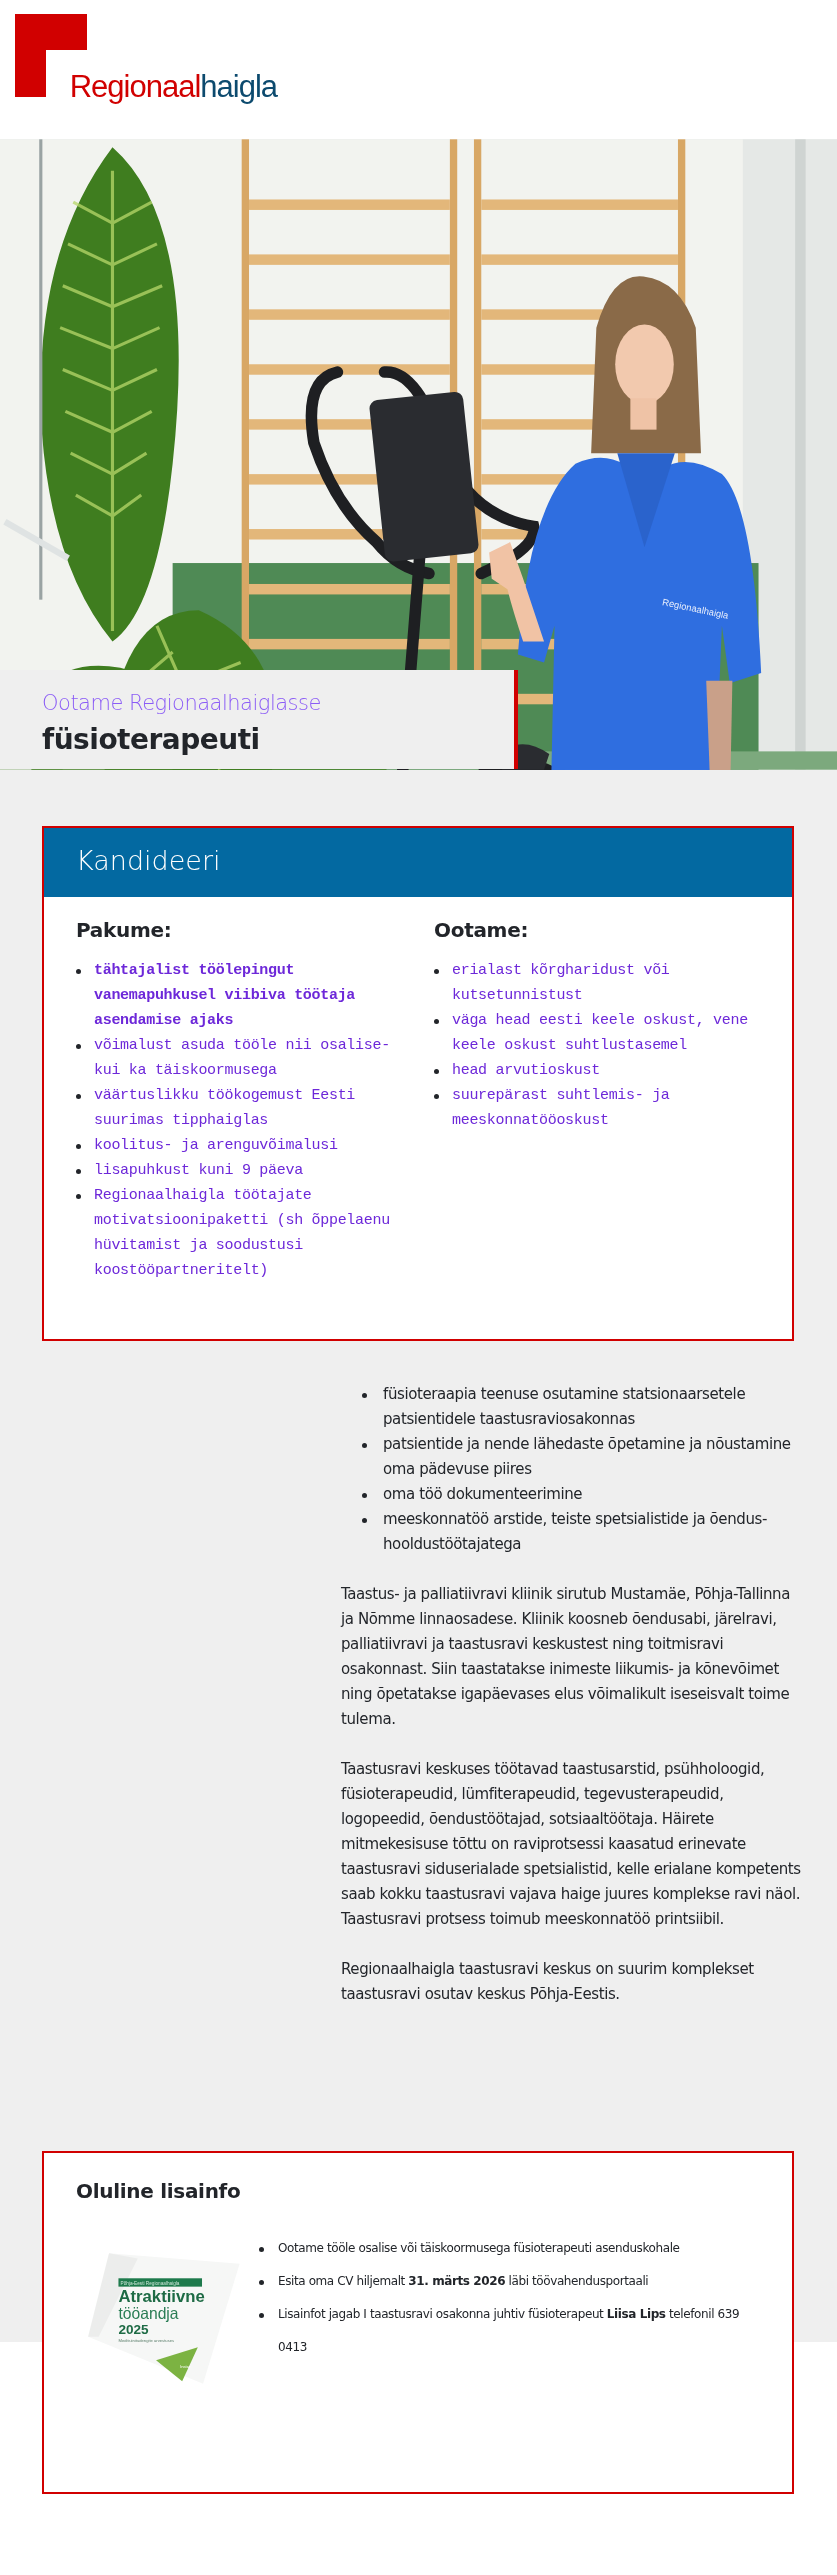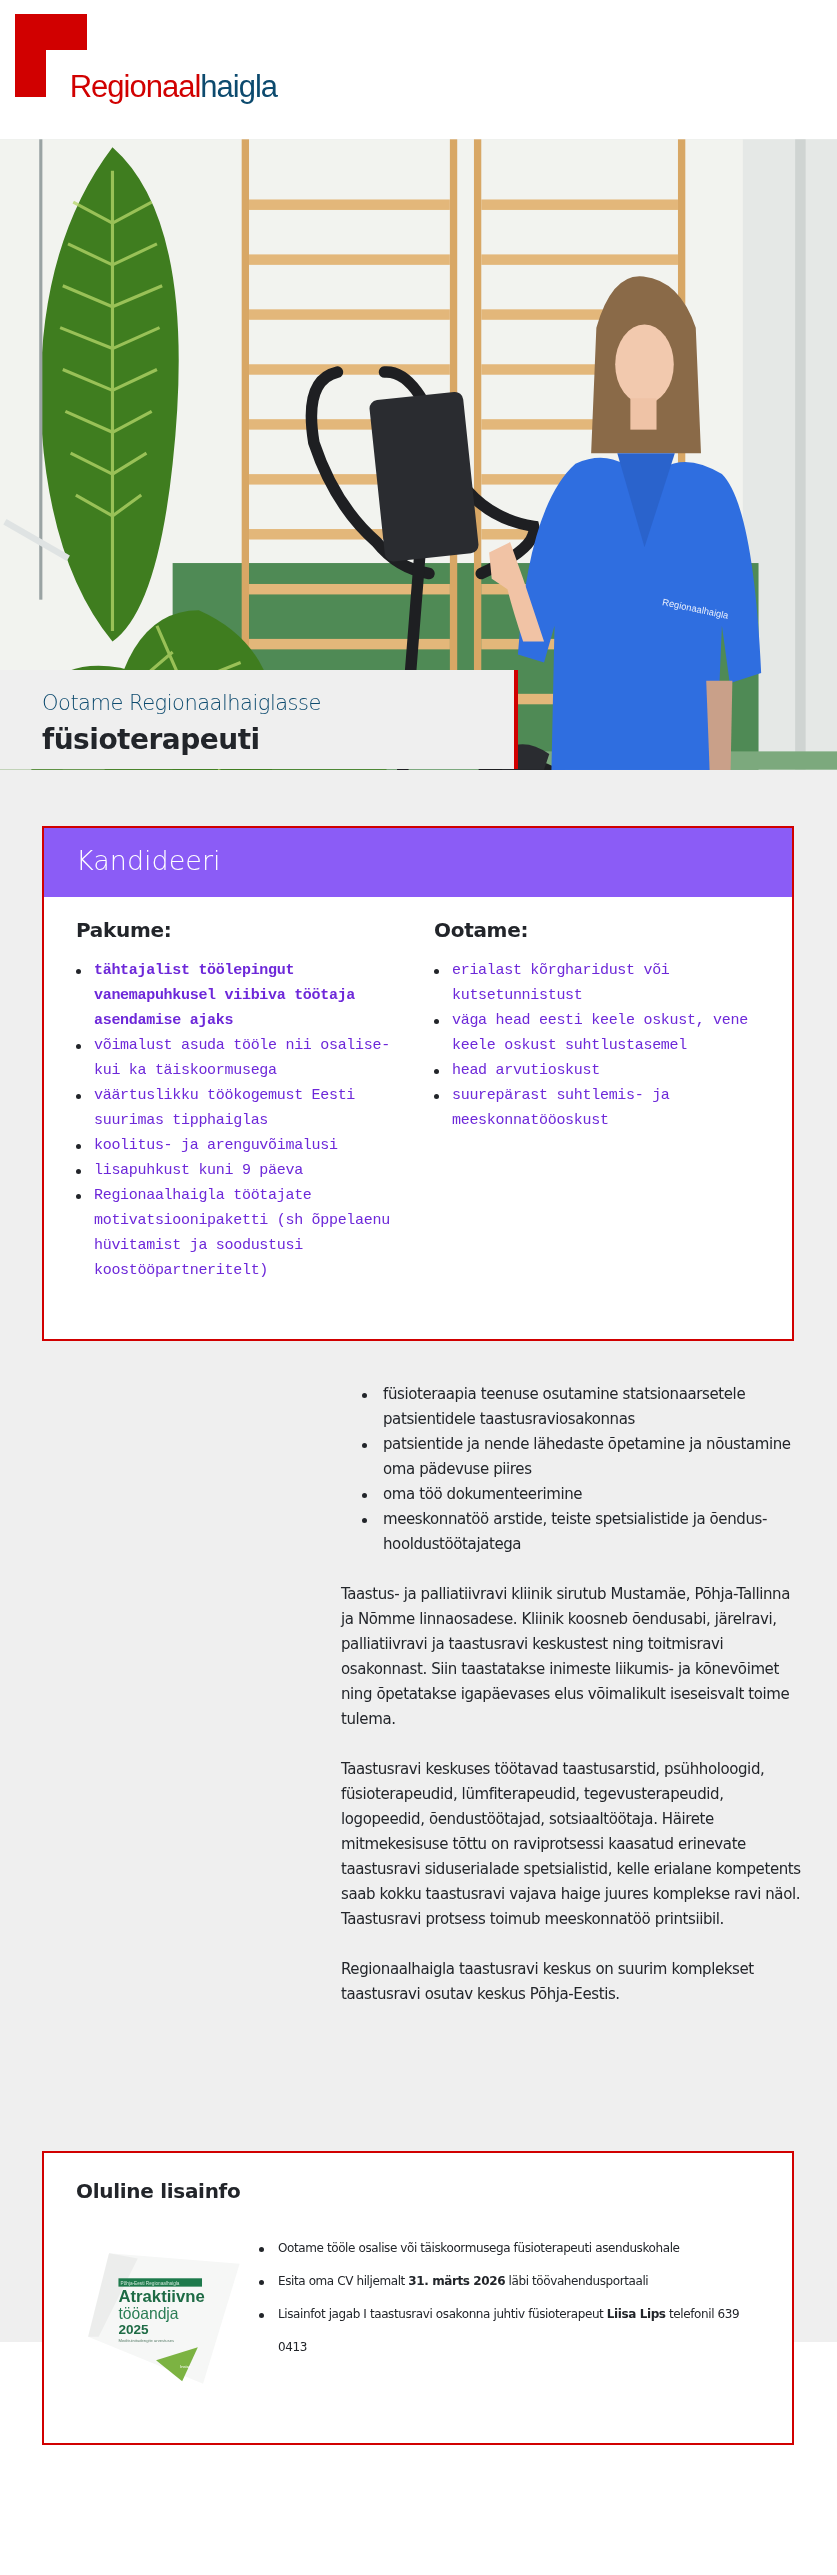--- a/index.html
+++ b/index.html
@@ -14,47 +14,47 @@
   .logo-stem { position: absolute; left: 0; top: 36px; width: 31px; height: 47px; background: #d10000; }
   .logo-text { position: absolute; left: 55px; top: 57px; font-family: "Liberation Sans", sans-serif; font-size: 31px; letter-spacing: -1px; line-height: 1; font-stretch: condensed; }
   .logo-text .red { color: #d10000; }
   .logo-text .blue { color: #0c4a6e; }
 
   
   .hero { position: absolute; left: 0; top: 139px; width: 837px; height: 631px; overflow: hidden; background: #e9ecea; }
   .hero svg { display: block; }
   .title-box { position: absolute; left: 0; top: 670px; width: 514px; height: 99px; background: #efefef; }
   .title-bar { position: absolute; left: 514px; top: 670px; width: 3.7px; height: 99px; background: #d10000; }
-  .title-sub { position: absolute; left: 42px; top: 691px; font-size: 21px; font-weight: 300; color: #0c4a6e; font-family: "DejaVu Sans", sans-serif; letter-spacing: -0.5px; }
+  .title-sub { position: absolute; left: 42px; top: 691px; font-size: 21px; font-weight: 300; color: #8b5cf6; font-family: "DejaVu Sans", sans-serif; letter-spacing: -0.5px; }
   .title-main { position: absolute; left: 42px; top: 723px; font-size: 28px; font-weight: 700; color: #22252a; letter-spacing: -0.5px; }
 
   
   .apply-box { position: absolute; left: 42px; top: 826px; width: 752px; height: 515px; border: 2.1px solid #d10000; background: #fff; }
-  .apply-header { position: absolute; left: 0; top: 0; width: 100%; height: 69px; background: #8b5cf6; color: #fff; font-size: 27px; font-weight: 300; padding: 16.7px 0 0 32px; cursor: pointer; }
+  .apply-header { position: absolute; left: 0; top: 0; width: 100%; height: 69px; background: #0369a1; color: #fff; font-size: 27px; font-weight: 300; padding: 16.7px 0 0 32px; cursor: pointer; }
   .col { position: absolute; top: 90px; }
   .col-left { left: 32px; width: 324px; }
   .col-right { left: 390px; width: 335px; }
   .col h3 { font-size: 20px; font-weight: 700; margin-bottom: 16px; letter-spacing: -0.3px; }
   .col ul { list-style: none; }
   .col li { position: relative; font-size: 15px; line-height: 25px; padding-left: 18px; color: #6d28d9; letter-spacing: -0.3px; font-family: Liberation Mono, monospace; }
   .col li::before { content: ""; position: absolute; left: 0; top: 10.5px; width: 5.2px; height: 5.2px; border-radius: 50%; background: #22252a; }
   .col li.bold { font-weight: 700; }
 
   
   .mid { position: absolute; left: 341px; top: 1382px; width: 461px; }
   .mid h2 { font-size: 21px; font-weight: 300; letter-spacing: -0.5px; margin-bottom: 31px; }
   .mid h2 b { font-weight: 700; }
   .mid ul { list-style: none; margin-left: 21px; margin-bottom: 25px; }
   .mid li { position: relative; font-size: 15px; line-height: 25px; padding-left: 21px; letter-spacing: -0.4px; }
   .mid li::before { content: ""; position: absolute; left: 0; top: 10.5px; width: 5.2px; height: 5.2px; border-radius: 50%; background: #22252a; }
   .mid p { font-size: 15px; line-height: 25px; letter-spacing: -0.4px; margin-bottom: 25px; }
   .mid p b { font-weight: 400; }
 
   
-  .info-box { position: absolute; left: 42px; top: 2151px; width: 752px; height: 294px; border: 2.1px solid #d10000; background: #fff; }
+  .info-box { position: absolute; left: 42px; top: 2151px; width: 752px; height: 343px; border: 2.1px solid #d10000; background: #fff; }
   .info-box h3 { position: absolute; left: 32px; top: 26px; font-size: 20px; font-weight: 700; letter-spacing: -0.3px; }
   .badge { position: absolute; left: 44px; top: 95px; width: 157px; height: 141px; text-align: center; }
   .info-list { position: absolute; left: 215px; top: 79px; width: 502px; list-style: none; }
   .info-list li { position: relative; font-size: 12px; line-height: 33px; padding-left: 19px; letter-spacing: -0.4px; }
   .info-list li::before { content: ""; position: absolute; left: 0; top: 14.7px; width: 5.2px; height: 5.2px; border-radius: 50%; background: #22252a; }
   .info-list b { font-weight: 700; }
 </style>
 </head>
 <body>
 

